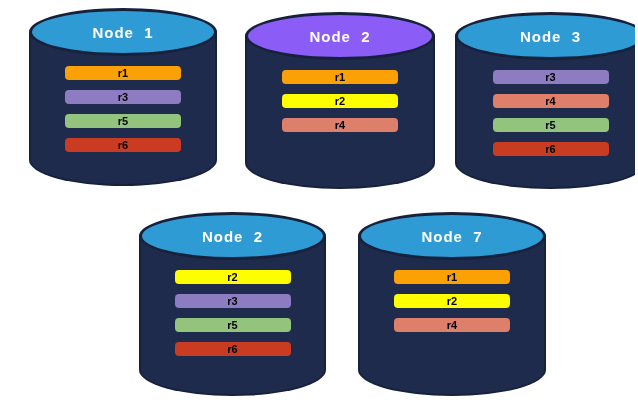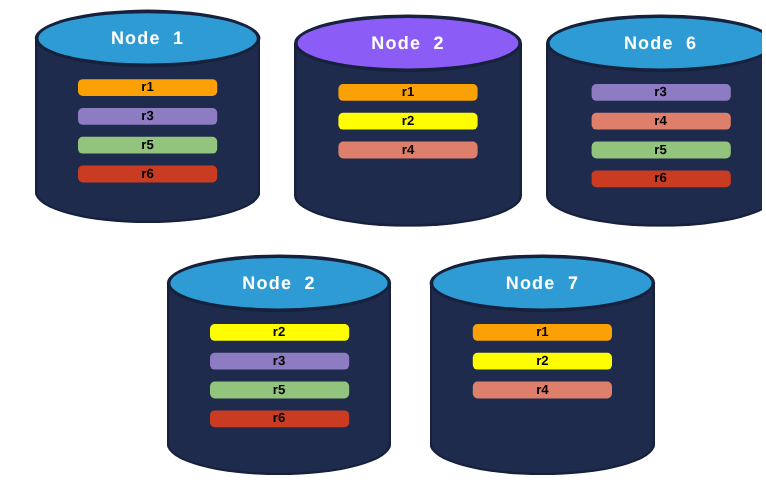--- a/index.html
+++ b/index.html
@@ -111,21 +111,21 @@
           <span style="color: rgb(0, 0, 0);">r2</span>
         </div>
         <div class="bar" style="background: rgb(222, 127, 107);">
           <span style="color: rgb(0, 0, 0);">r4</span>
         </div>
       </div>
   </div>
     <div class="node node-3">
     <div class="cyl-body" style="background: rgb(31, 43, 76); border-color: rgb(22, 33, 60);"></div>
     <div class="cyl-top" style="background: rgb(47, 155, 213); border-color: rgb(22, 33, 60);">
-      <span class="node-title" style="color: rgb(255, 255, 255);">Node  6</span>
+      <span class="node-title" style="color: rgb(255, 255, 255);">Node  3</span>
     </div>
     <div class="bars">
         <div class="bar" style="background: rgb(142, 124, 195);">
           <span style="color: rgb(0, 0, 0);">r3</span>
         </div>
         <div class="bar" style="background: rgb(222, 127, 107);">
           <span style="color: rgb(0, 0, 0);">r4</span>
         </div>
         <div class="bar" style="background: rgb(147, 196, 125);">
           <span style="color: rgb(0, 0, 0);">r5</span>

